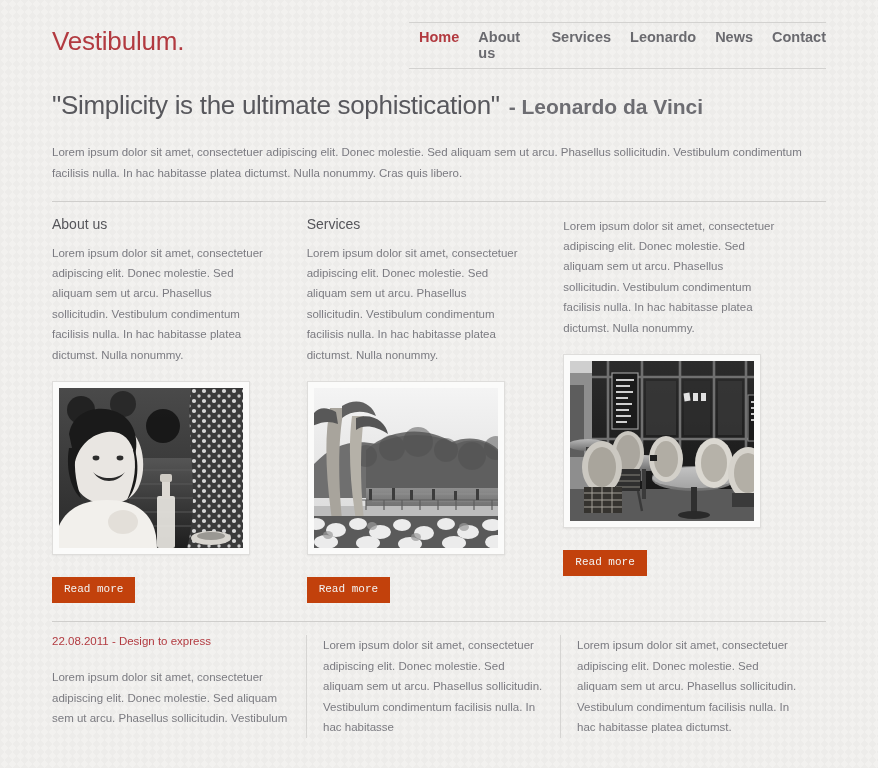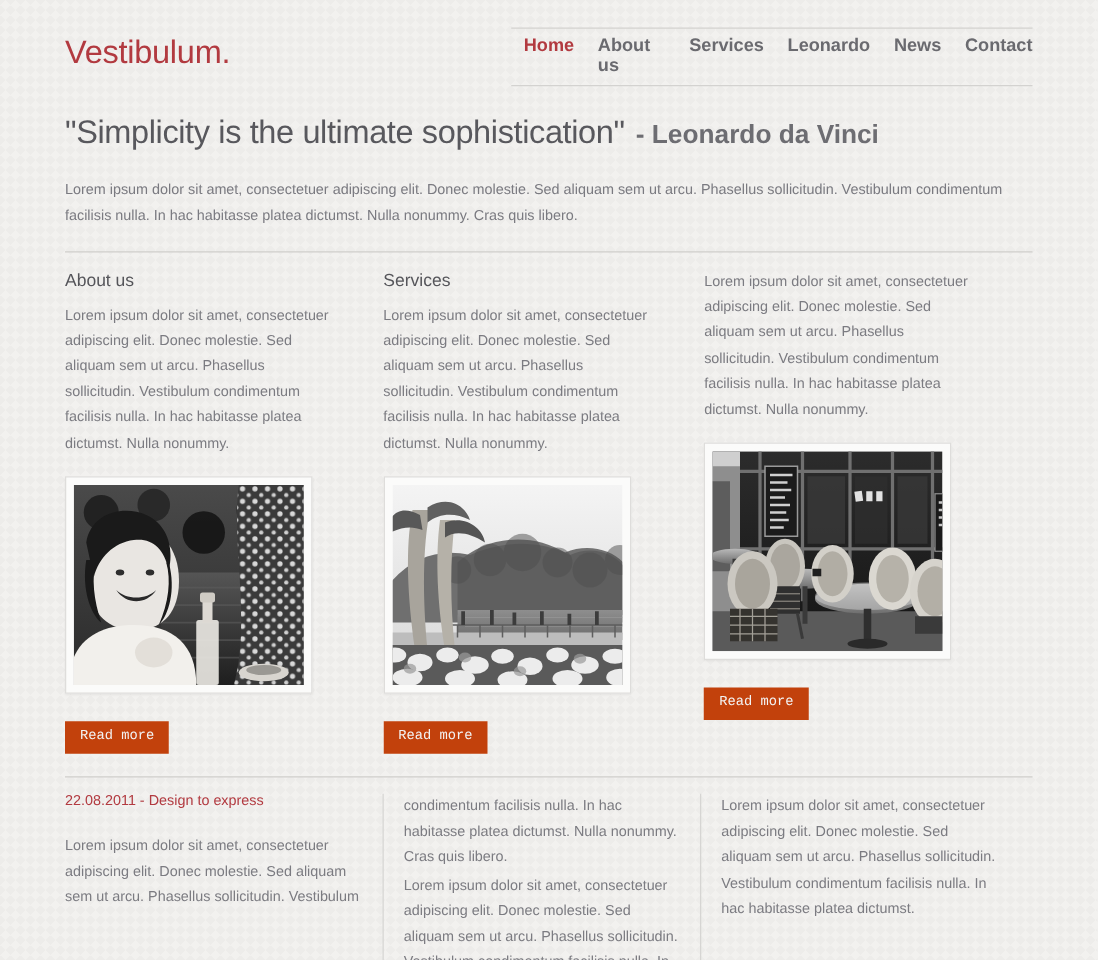--- a/index.html
+++ b/index.html
@@ -517,21 +517,20 @@
     </section>
 
     <hr class="bottom-rule">
 
     <section class="bottom-cols">
       <div class="bcol">
         <a href="#" class="article-date">22.08.2011 - Design to express</a>
         <p class="body">Lorem ipsum dolor sit amet, consectetuer adipiscing elit. Donec molestie. Sed aliquam sem ut arcu. Phasellus sollicitudin. Vestibulum</p>
       </div>
       <div class="bcol">
-        <p class="body">condimentum facilisis nulla. In hac habitasse platea dictumst. Nulla nonummy. Cras quis libero.</p>
         <p class="body">Lorem ipsum dolor sit amet, consectetuer adipiscing elit. Donec molestie. Sed aliquam sem ut arcu. Phasellus sollicitudin. Vestibulum condimentum facilisis nulla. In hac habitasse</p>
       </div>
       <div class="bcol">
         <p class="body">Lorem ipsum dolor sit amet, consectetuer adipiscing elit. Donec molestie. Sed aliquam sem ut arcu. Phasellus sollicitudin. Vestibulum condimentum facilisis nulla. In hac habitasse platea dictumst.</p>
       </div>
     </section>
 
   </div>
 
 </div>

